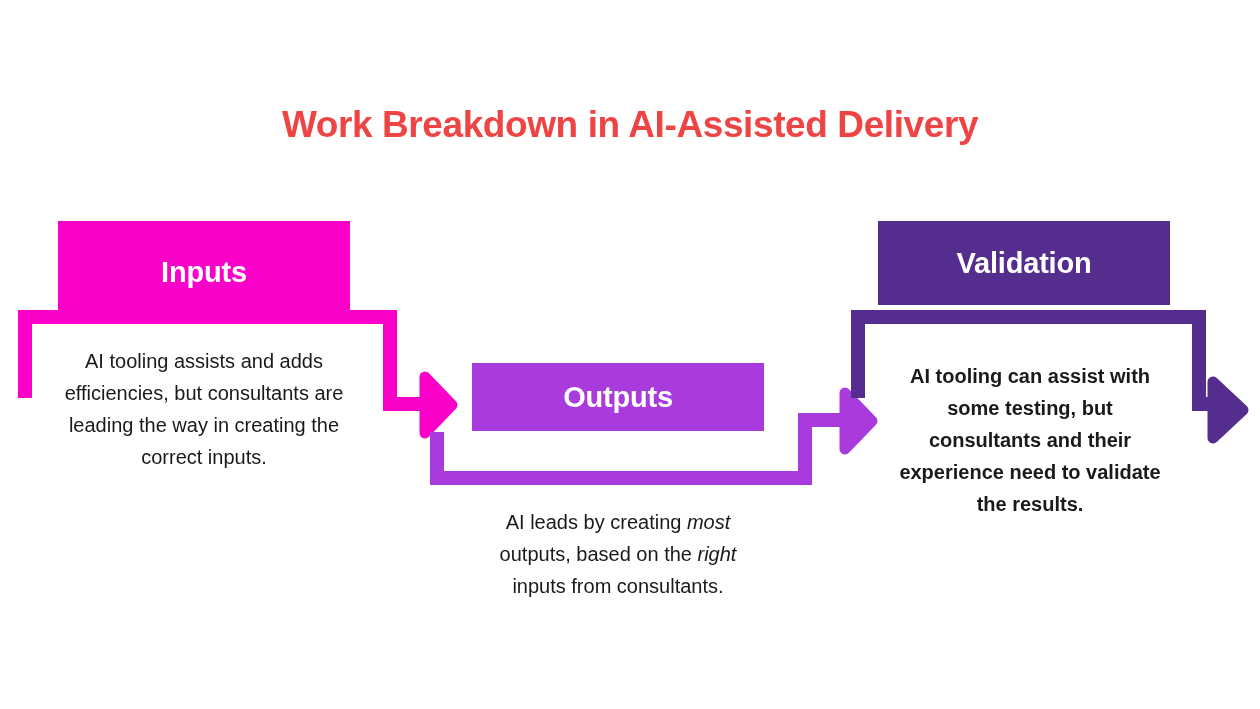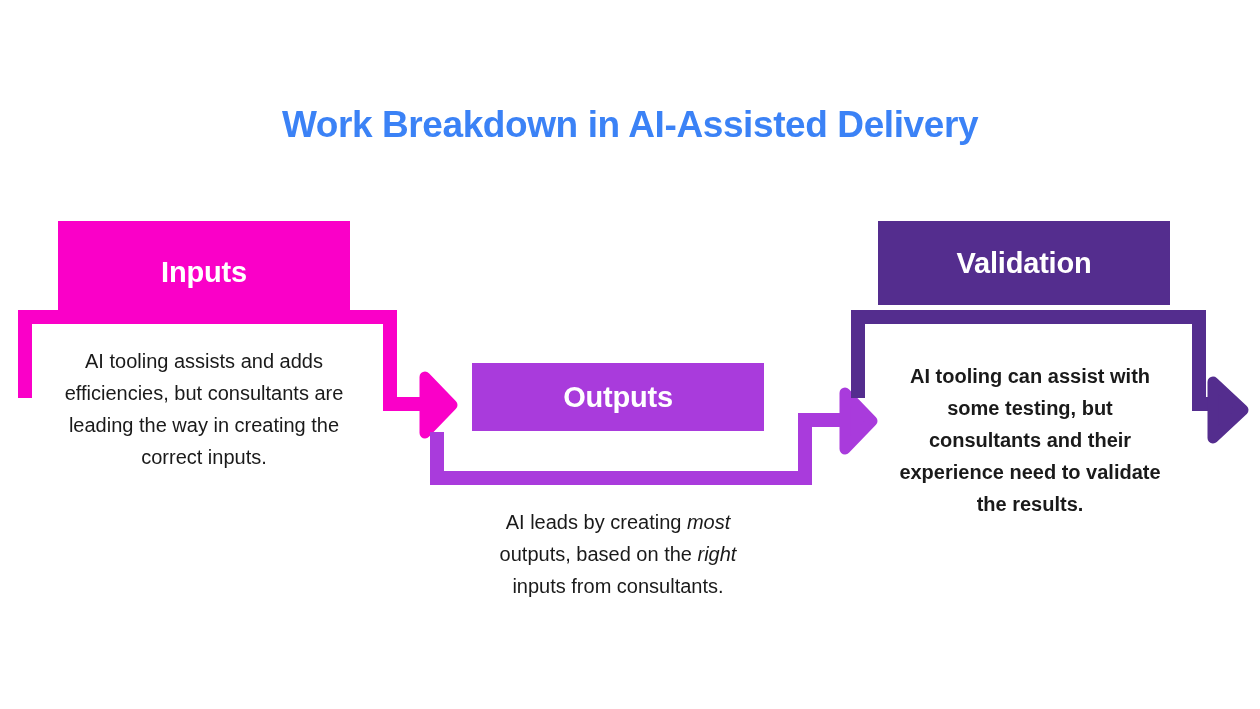--- a/index.html
+++ b/index.html
@@ -21,21 +21,21 @@
 
   
   .title {
     position: absolute;
     left: 0;
     top: 103px;
     width: 1260px;
     text-align: center;
     font-size: 37px;
     font-weight: bold;
-    color: #3b82f6;
+    color: #ef4444;
     letter-spacing: -0.4px;
     line-height: 1.2;
   }
 
   
   #arrows {
     position: absolute;
     left: 0;
     top: 0;
     width: 1260px;

